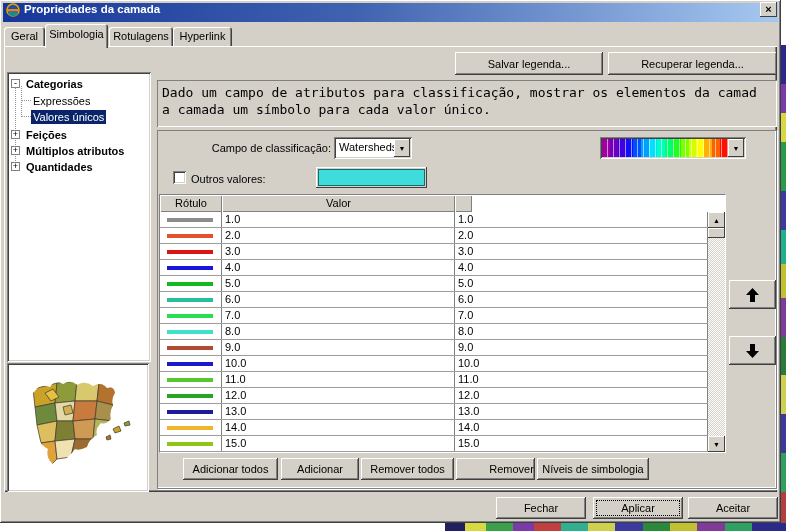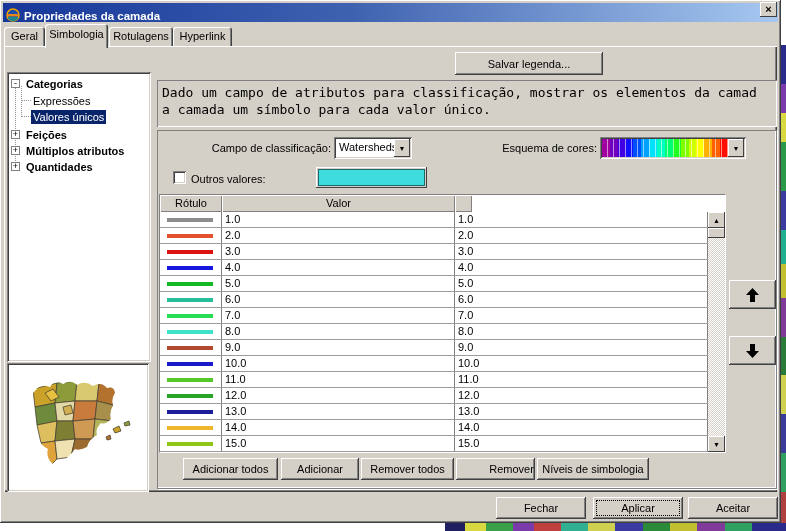--- a/index.html
+++ b/index.html
@@ -10,21 +10,21 @@
   
   .b-out{ box-shadow: inset -1px -1px 0 #404040, inset 1px 1px 0 #ffffff,
                       inset -2px -2px 0 #808080, inset 2px 2px 0 #d4d0c8; }
   .b-in { box-shadow: inset 1px 1px 0 #808080, inset -1px -1px 0 #ffffff,
                       inset 2px 2px 0 #404040, inset -2px -2px 0 #d4d0c8; }
 
   .dialog{ position:absolute; left:0; top:0; width:781px; height:523px; background:#d4d0c8; }
 
   .titlebar{ position:absolute; left:3px; top:3px; width:775px; height:19px;
              background:linear-gradient(90deg,#16379a 0%,#3f62b0 45%,#a6c8f0 100%);
-             display:flex; align-items:flex-end; padding-left:3px; }
+             display:flex; align-items:flex-start; padding-left:3px; }
   .title-text{ color:#fff; font-weight:bold; font-size:11.5px; margin-left:4px; }
   .close-btn{ position:absolute; right:4px; top:2px; width:17px; height:15px; background:#d4d0c8;
               box-shadow: inset -1px -1px 0 #404040, inset 1px 1px 0 #fff;
               text-align:center; line-height:14px; font-weight:bold; font-size:11px; }
 
   .tab{ position:absolute; background:#d4d0c8; text-align:center;
         border-top-left-radius:3px; border-top-right-radius:3px;
         box-shadow: inset 1px 1px 0 #ffffff, inset -1px 0 0 #404040, inset -2px 0 0 #808080; }
   .page{ position:absolute; left:4px; top:46px; width:773px; height:446px; background:#d4d0c8;
          box-shadow: inset 1px 1px 0 #ffffff, inset -1px -1px 0 #404040, inset -2px -2px 0 #808080; }
@@ -129,20 +129,21 @@
     <div class="close-btn">×</div>
 
     <div class="tab" style="left:4px; top:27px; width:41px; height:19px; line-height:19px;">Geral</div>
     <div class="tab" style="left:45px; top:24px; width:63px; height:24px; line-height:21px; z-index:3;">Simbologia</div>
     <div class="tab" style="left:109px; top:27px; width:64px; height:19px; line-height:19px;">Rotulagens</div>
     <div class="tab" style="left:173px; top:27px; width:59px; height:19px; line-height:19px;">Hyperlink</div>
 
     <div class="page"></div>
 
     <div class="btn b-out" style="left:455px; top:52px; width:148px; height:23px;">Salvar legenda...</div>
+    <div class="btn b-out" style="left:608px; top:52px; width:169px; height:23px;">Recuperar legenda...</div>
 
     <div class="panel-white b-in" style="left:7px; top:72px; width:144px; height:290px;">
       <div class="guide" style="left:8px; top:12px; height:81px;"></div>
       <div class="guide" style="left:14px; top:14px; height:31px;"></div>
       <div class="stub" style="left:14px; top:28px; width:10px;"></div>
       <div class="stub" style="left:14px; top:44px; width:10px;"></div>
 
       <div class="titem bold" style="left:4px; top:4px;">
         <span class="exp">-</span>
         <span class="tlabel">Categorias</span>
@@ -207,21 +208,20 @@
     </div>
 
     <div class="groupframe"></div>
 
     <div class="lbl r" style="left:181px; top:141px; width:150px;">Campo de classificação:</div>
     <div class="combo" style="left:334px; top:137px; width:78px; height:22px;">
       <div class="field">Watersheds</div>
       <div class="drop">▼</div>
     </div>
 
-    <div class="lbl r" style="left:460px; top:141px; width:137px;">Esquema de cores:</div>
     <div class="combo" style="left:600px; top:137px; width:146px; height:22px;">
       <div class="ramp" style="background: linear-gradient(to right, rgb(160, 0, 160) 0%, rgb(160, 0, 160) 6.25%, rgb(112, 0, 192) 6.25%, rgb(112, 0, 192) 12.5%, rgb(64, 0, 224) 12.5%, rgb(64, 0, 224) 18.75%, rgb(16, 16, 255) 18.75%, rgb(16, 16, 255) 25%, rgb(0, 80, 255) 25%, rgb(0, 80, 255) 31.25%, rgb(0, 160, 255) 31.25%, rgb(0, 160, 255) 37.5%, rgb(0, 224, 255) 37.5%, rgb(0, 224, 255) 43.75%, rgb(0, 255, 192) 43.75%, rgb(0, 255, 192) 50%, rgb(0, 255, 112) 50%, rgb(0, 255, 112) 56.25%, rgb(32, 255, 32) 56.25%, rgb(32, 255, 32) 62.5%, rgb(128, 255, 0) 62.5%, rgb(128, 255, 0) 68.75%, rgb(208, 255, 0) 68.75%, rgb(208, 255, 0) 75%, rgb(255, 255, 0) 75%, rgb(255, 255, 0) 81.25%, rgb(255, 176, 0) 81.25%, rgb(255, 176, 0) 87.5%, rgb(255, 96, 0) 87.5%, rgb(255, 96, 0) 93.75%, rgb(255, 16, 0) 93.75%, rgb(255, 16, 0) 100%);"></div>
       <div class="drop">▼</div>
     </div>
 
     <div class="checkbox" style="left:173px; top:171px;"></div>
     <div class="lbl" style="left:191px; top:172px; width:120px;">Outros valores:</div>
     <div class="swatch-btn" style="left:316px; top:167px; width:111px; height:21px;">
       <div class="swatch-fill" style="background: rgb(62, 220, 220);"></div>
     </div>

